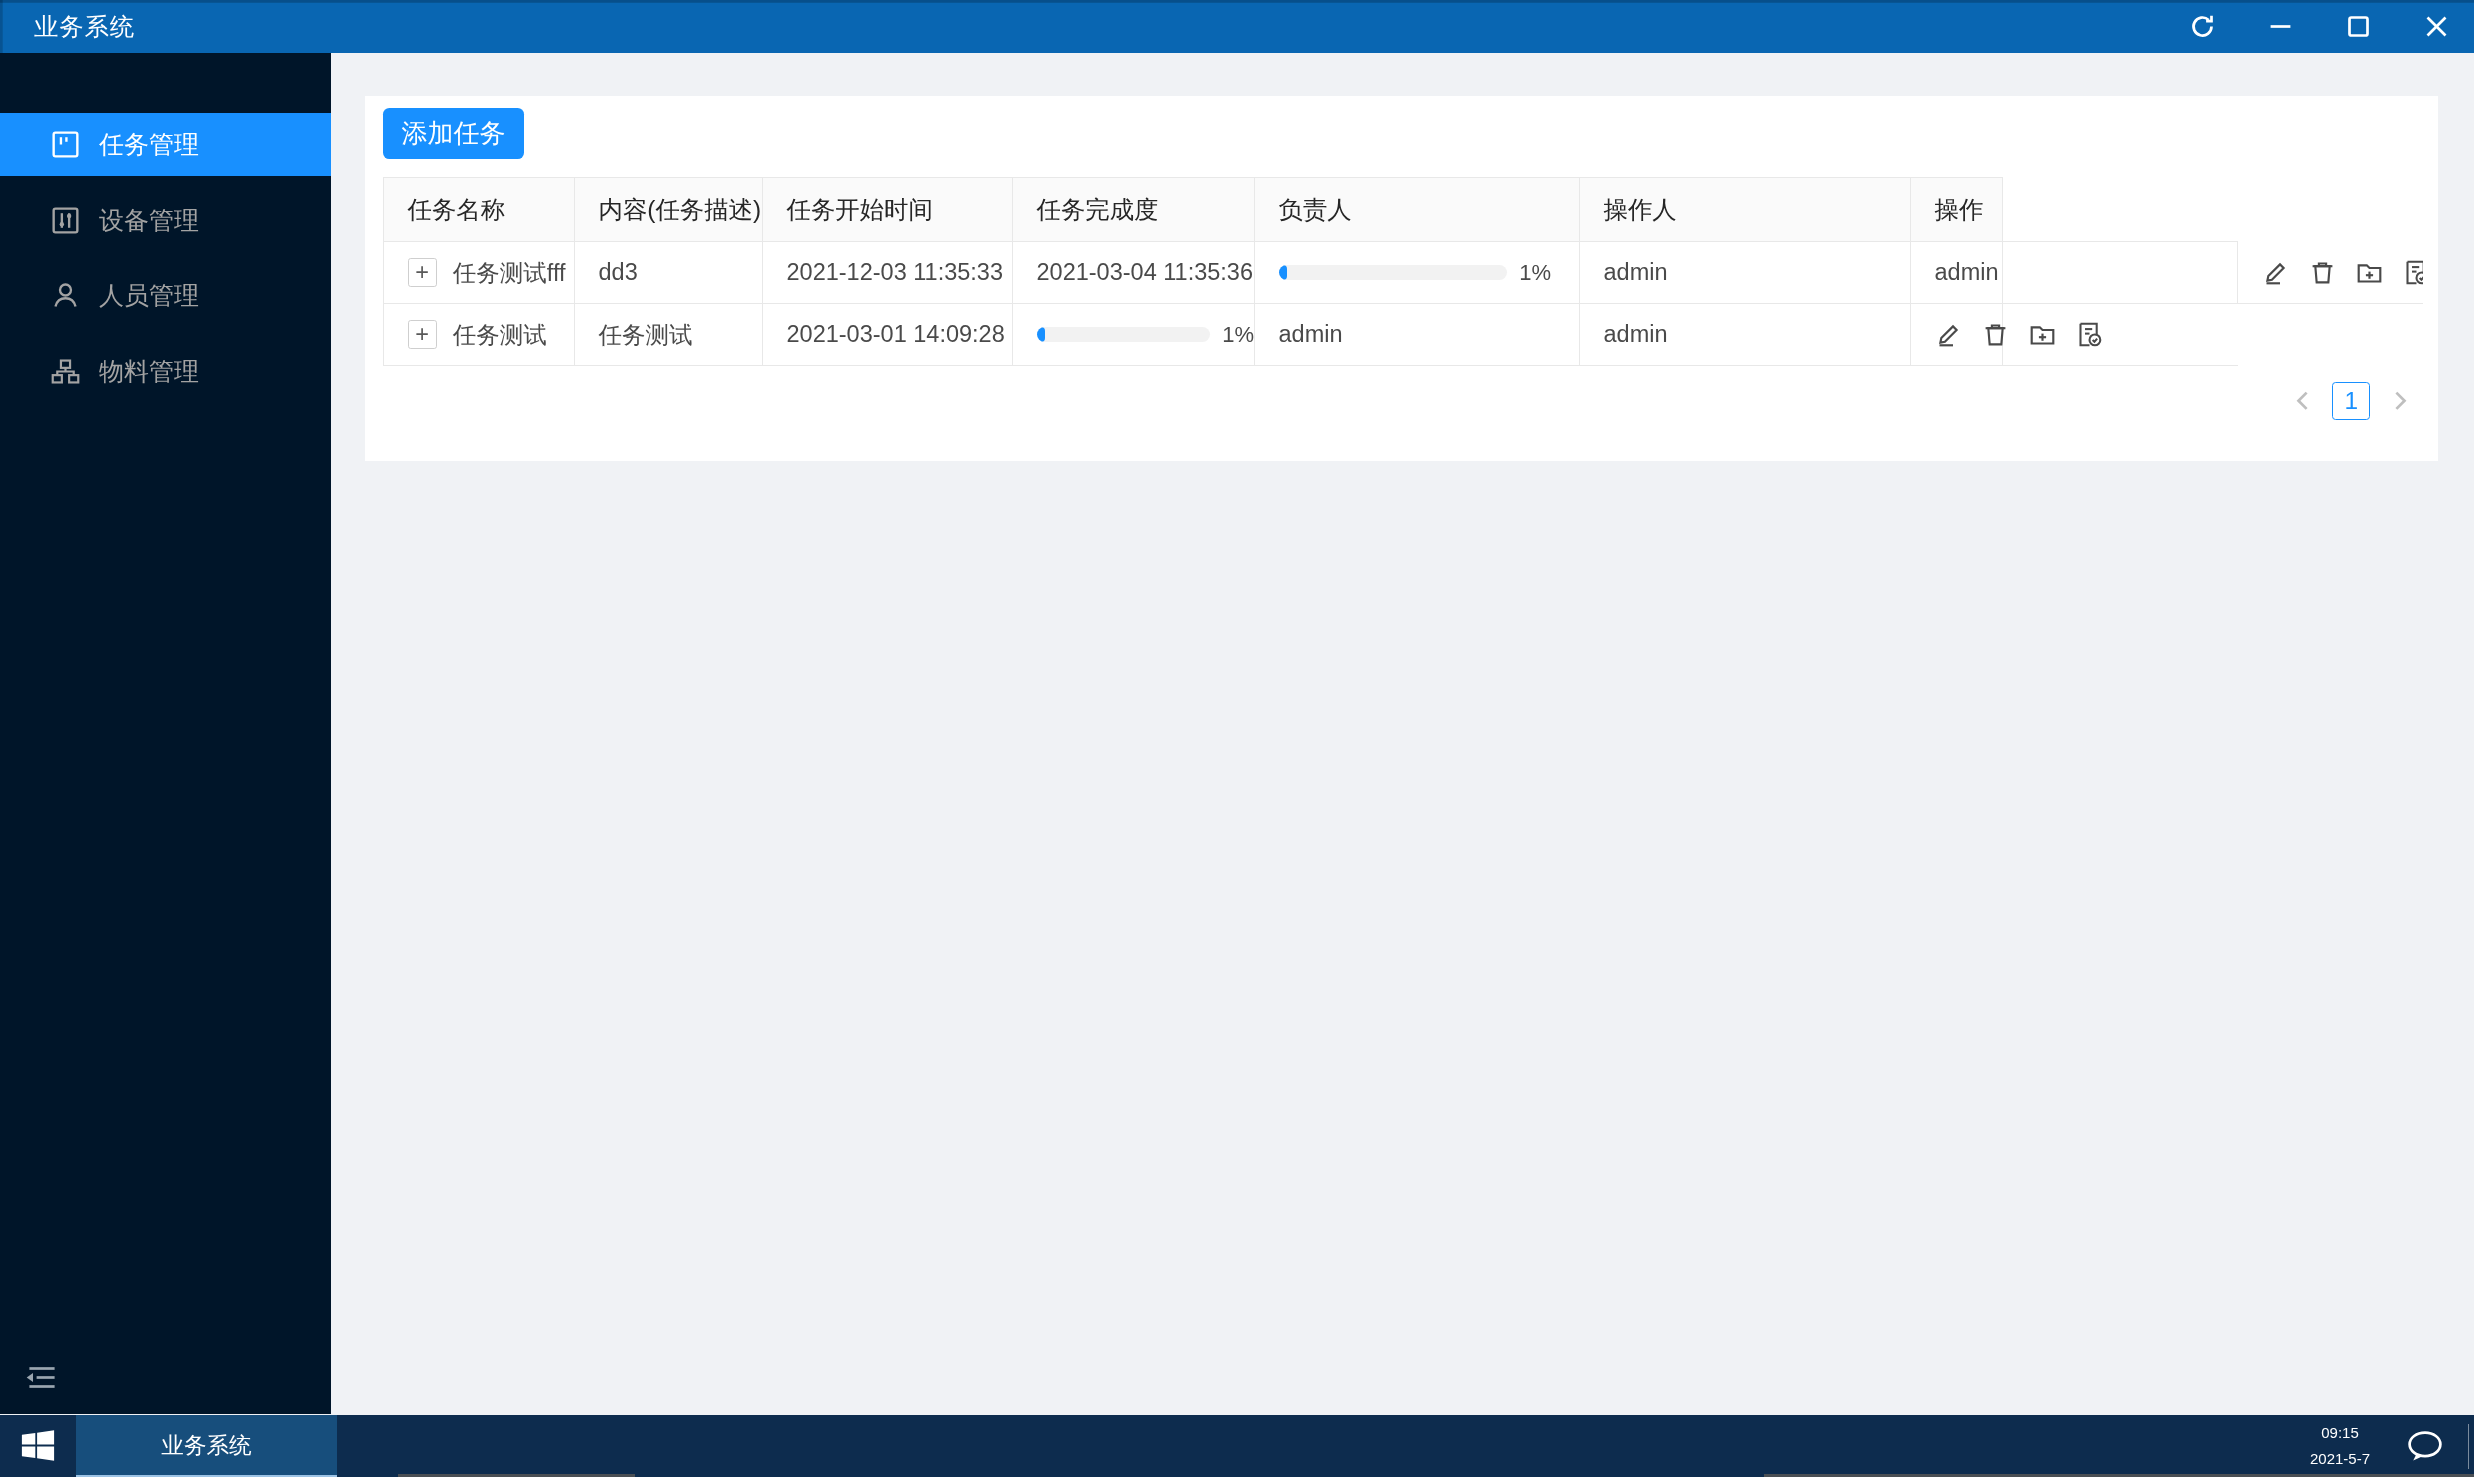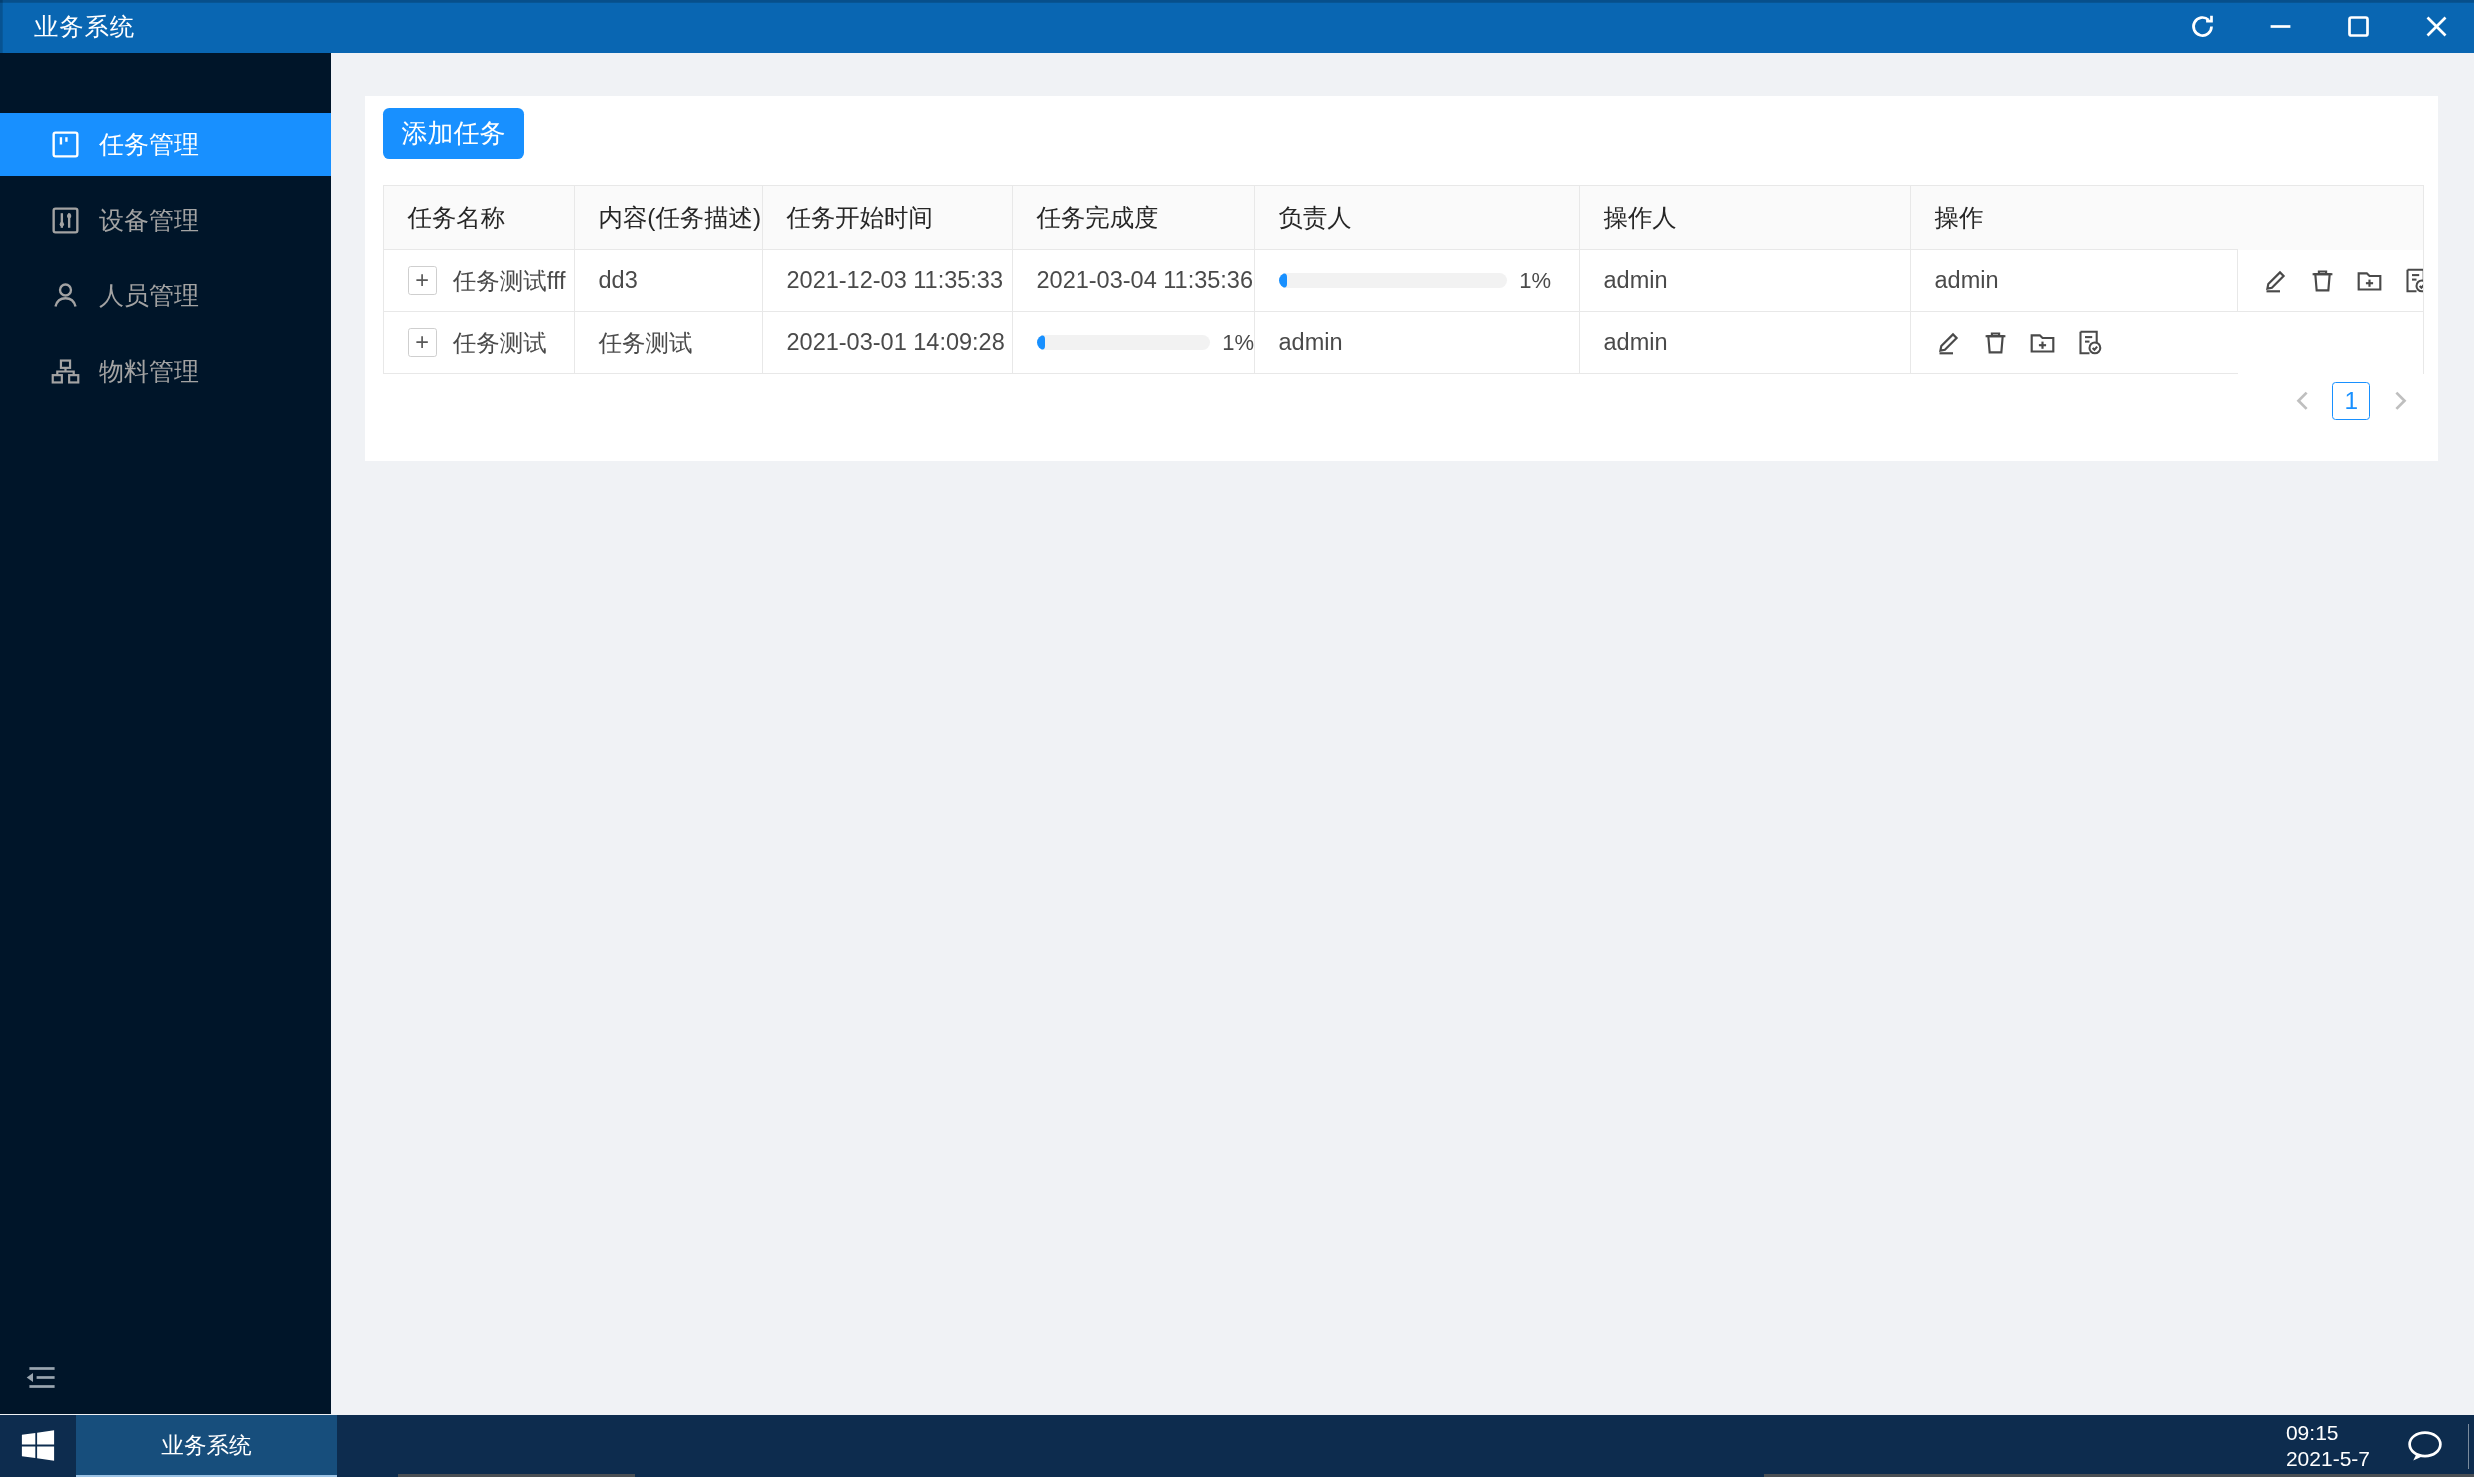--- a/index.html
+++ b/index.html
@@ -24,21 +24,21 @@
   .menu-item.active{background:#1890FF;color:#fff;}
   .collapse-btn{position:absolute;left:23.5px;bottom:20px;width:36px;height:33px;color:#9AA6B0;cursor:pointer;}
 
   
   .content{position:absolute;left:331px;top:53px;width:2144px;height:1361px;background:#F0F2F5;}
   .card{position:absolute;left:34px;top:43px;width:2073px;height:365px;background:#FFFFFF;}
   .add-btn{position:absolute;left:18px;top:11.8px;width:141px;height:51px;background:#1890FF;border:none;
            border-radius:6.3px;color:#fff;font-size:26px;cursor:pointer;display:flex;align-items:center;justify-content:center;}
 
   
-  .task-table{position:absolute;left:18px;top:81px;width:2041px;border:0.9px solid #E8E8E8;border-bottom:none;margin-top:8px;}
+  .task-table{position:absolute;left:18px;top:81px;width:1620px;border:0.9px solid #E8E8E8;border-bottom:none;}
   .t-row{display:grid;grid-template-columns:191px 188px 250px 242px 325px 331px 327px 185px;}
   .t-row > div{border-right:0.9px solid #E8E8E8;border-bottom:0.9px solid #E8E8E8;display:flex;align-items:center;
                padding-left:23.5px;overflow:hidden;}
   .t-row > div:last-child{border-right:none;}
   .t-head{background:#FAFAFA;height:64px;}
   .t-head > div{font-size:24.4px;color:#262626;font-weight:500;}
   .t-body{background:#fff;height:62px;}
   .t-body > div{font-size:23.5px;color:#4A4A4A;}
   .expand-box{width:29px;height:29px;border:0.9px solid #CFCFCF;border-radius:2.7px;background:#fff;
               display:inline-flex;align-items:center;justify-content:center;margin-right:16.3px;flex:0 0 auto;
@@ -55,21 +55,21 @@
   .page-arrow{width:33px;height:36px;display:flex;align-items:center;justify-content:center;color:#BFBFBF;cursor:pointer;}
   .page-num{width:38px;height:38px;border:0.9px solid #1890FF;border-radius:3.6px;background:#fff;color:#1890FF;
             font-size:24.4px;display:flex;align-items:center;justify-content:center;cursor:pointer;}
 
   
   .taskbar{position:absolute;left:0;bottom:0;width:2475px;height:63px;background:#0D2C4E;color:#fff;}
   .start-btn{position:absolute;left:20px;top:15.4px;width:36px;height:33px;cursor:pointer;display:flex;align-items:center;justify-content:center;}
   .task-item{position:absolute;left:76px;top:0;width:261px;height:63px;background:#174E7C;
              border-bottom:3.6px solid #9CC3E5;display:flex;align-items:center;justify-content:center;
              font-size:22.6px;color:#fff;cursor:pointer;}
-  .tray-clock{position:absolute;right:105px;top:5.4px;text-align:left;font-size:21px;line-height:26px;cursor:default;}
+  .tray-clock{position:absolute;right:105px;top:5.4px;text-align:center;font-size:15px;line-height:26px;cursor:default;}
   .tray-bubble{position:absolute;left:2404px;top:12.7px;width:42px;height:38px;color:#fff;cursor:pointer;}
   .tray-sep{position:absolute;left:2468px;top:9px;width:0.9px;height:45px;background:rgba(255,255,255,.45);}
   .desk-strip-a{position:absolute;left:398px;bottom:0;width:237px;height:3.6px;background:#4A4F54;}
   .desk-strip-b{position:absolute;left:1764px;bottom:0;width:711px;height:3.6px;background:#4A4F54;}
 </style>
 </head>
 <body>
 
 <div class="screen">
 

